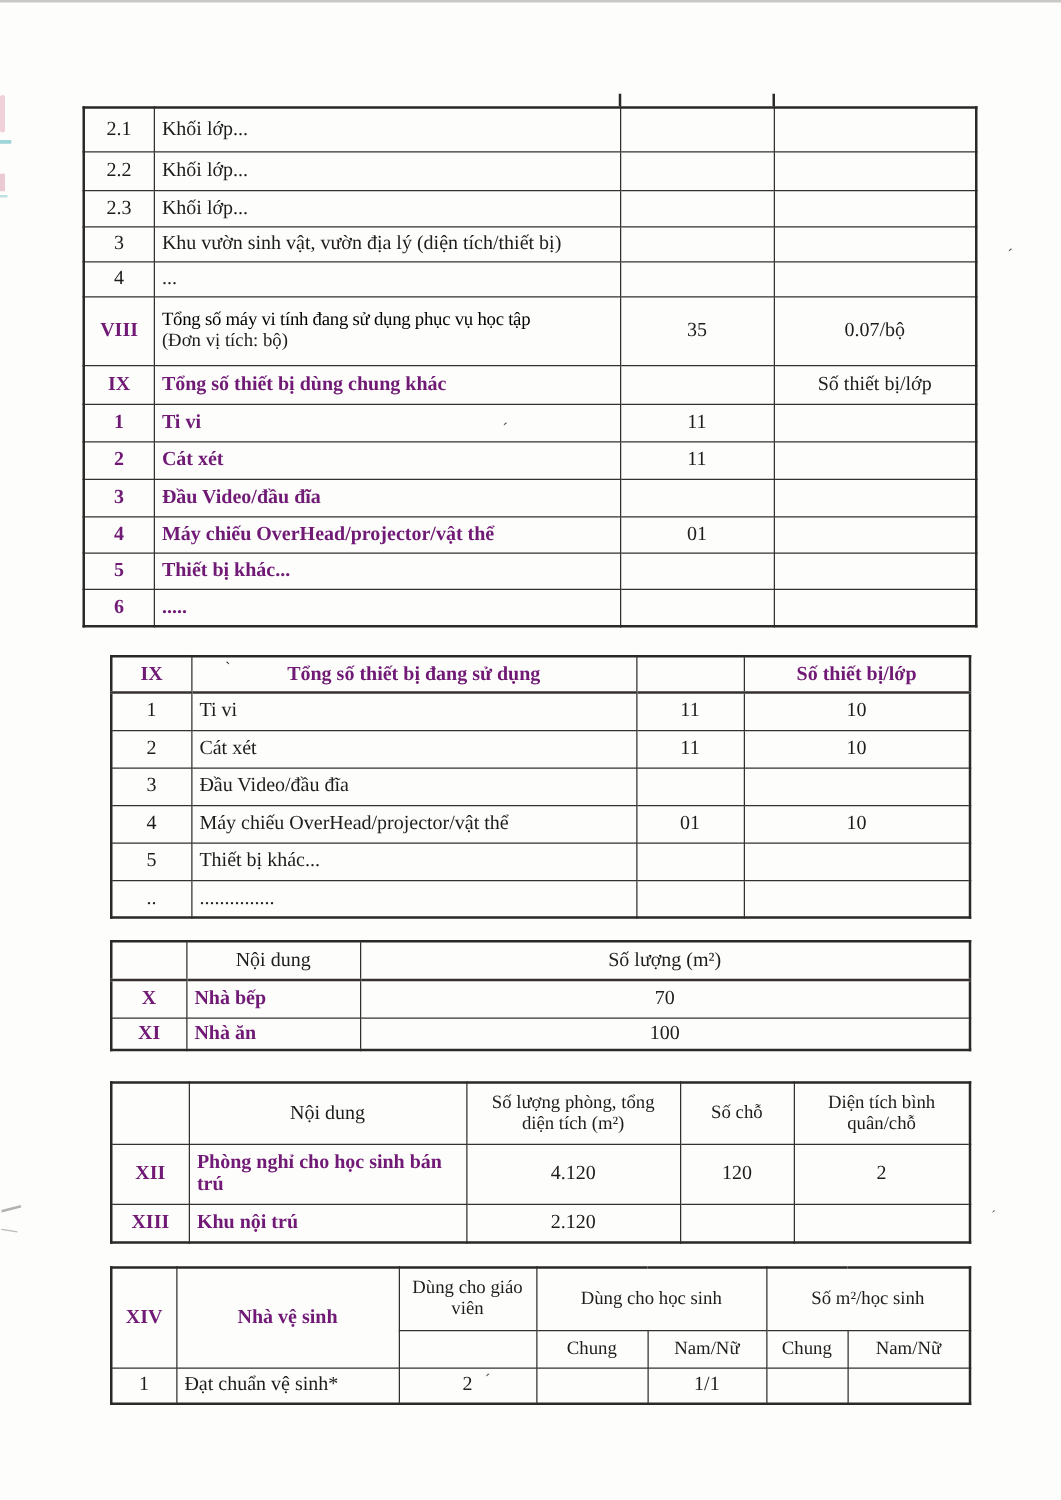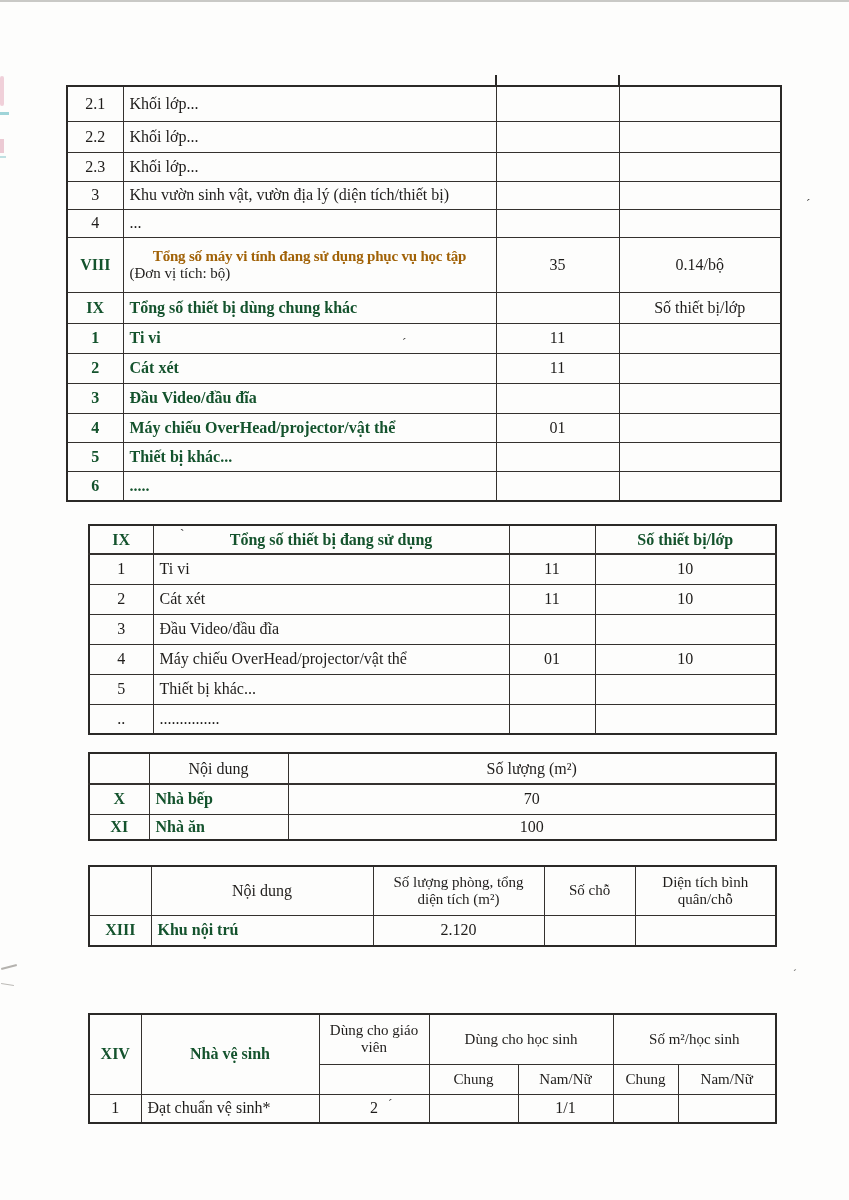--- a/index.html
+++ b/index.html
@@ -12,25 +12,25 @@
   table{border-collapse:collapse;position:absolute;table-layout:fixed;}
   table{border:2px solid #2b2927;}
   td{
     border:1px solid #34312e;
     padding:1px 6px;
     font-size:16px;line-height:1.12;
     vertical-align:middle;overflow:hidden;
   }
   .c{text-align:center;}
   .l{text-align:left;}
-  .b{font-weight:bold;color:#14532d;}
+  .b{font-weight:bold;color:#701a75;}
   .nowrap{white-space:nowrap;margin-top:32px;}
   .thickb{border-bottom-width:2px;}
   .small{font-size:15px;}
-  .viii-label{font-weight:bold;color:#a16207;font-size:15px;white-space:nowrap;letter-spacing:-0.2px;text-align:center;}
+  .viii-label{font-weight:normal;color:#000000;font-size:15px;white-space:nowrap;letter-spacing:-0.2px;}
   .viii-note{font-size:15px;white-space:nowrap;}
   
   .art{position:absolute;pointer-events:none;}
   .top-edge{left:0;top:0;width:849px;height:2px;background:#c9c9c6;}
   .pink1{left:0;top:76px;width:4px;height:30px;background:#e9b8c6;opacity:.65;border-radius:2px;}
   .cyan1{left:0;top:112px;width:9px;height:3px;background:#9fd4d8;}
   .pink2{left:0;top:139px;width:4px;height:14px;background:#eccad4;}
   .cyan2{left:0;top:156px;width:6px;height:2px;background:#bfe0e2;}
   .scrib1{left:1px;top:966px;width:16px;border-top:2px solid #b4b2ae;transform:rotate(-14deg);}
   .scrib2{left:1px;top:984px;width:13px;border-top:1.5px solid #bcbab6;transform:rotate(9deg);}
@@ -95,21 +95,21 @@
       <td></td>
       <td></td>
     </tr>
     <tr style="height:55px">
       <td class="c b">VIII</td>
       <td class="l">
         <div class="viii-label">Tổng số máy vi tính đang sử dụng phục vụ học tập</div>
         <div class="viii-note">(Đơn vị tích: bộ)</div>
       </td>
       <td class="c">35</td>
-      <td class="c">0.14/bộ</td>
+      <td class="c">0.07/bộ</td>
     </tr>
     <tr style="height:31px">
       <td class="c b">IX</td>
       <td class="l b">Tổng số thiết bị dùng chung khác</td>
       <td></td>
       <td class="c">Số thiết bị/lớp</td>
     </tr>
     <tr style="height:30px">
       <td class="c b">1</td>
       <td class="l b">Ti vi</td>
@@ -235,20 +235,27 @@
         <col style="width:91px">
         <col style="width:141px">
       </colgroup>
     <tbody>
         <tr style="height:49px">
       <td></td>
       <td class="c">Nội dung</td>
       <td class="c small">Số lượng phòng, tổng diện tích (m²)</td>
       <td class="c small">Số chỗ</td>
       <td class="c small">Diện tích bình quân/chỗ</td>
+    </tr>
+    <tr style="height:48px">
+      <td class="c b">XII</td>
+      <td class="l b">Phòng nghỉ cho học sinh bán trú</td>
+      <td class="c">4.120</td>
+      <td class="c">120</td>
+      <td class="c">2</td>
     </tr>
     <tr style="height:31px">
       <td class="c b">XIII</td>
       <td class="l b">Khu nội trú</td>
       <td class="c">2.120</td>
       <td></td>
       <td></td>
     </tr>
   </tbody>
     </table>

